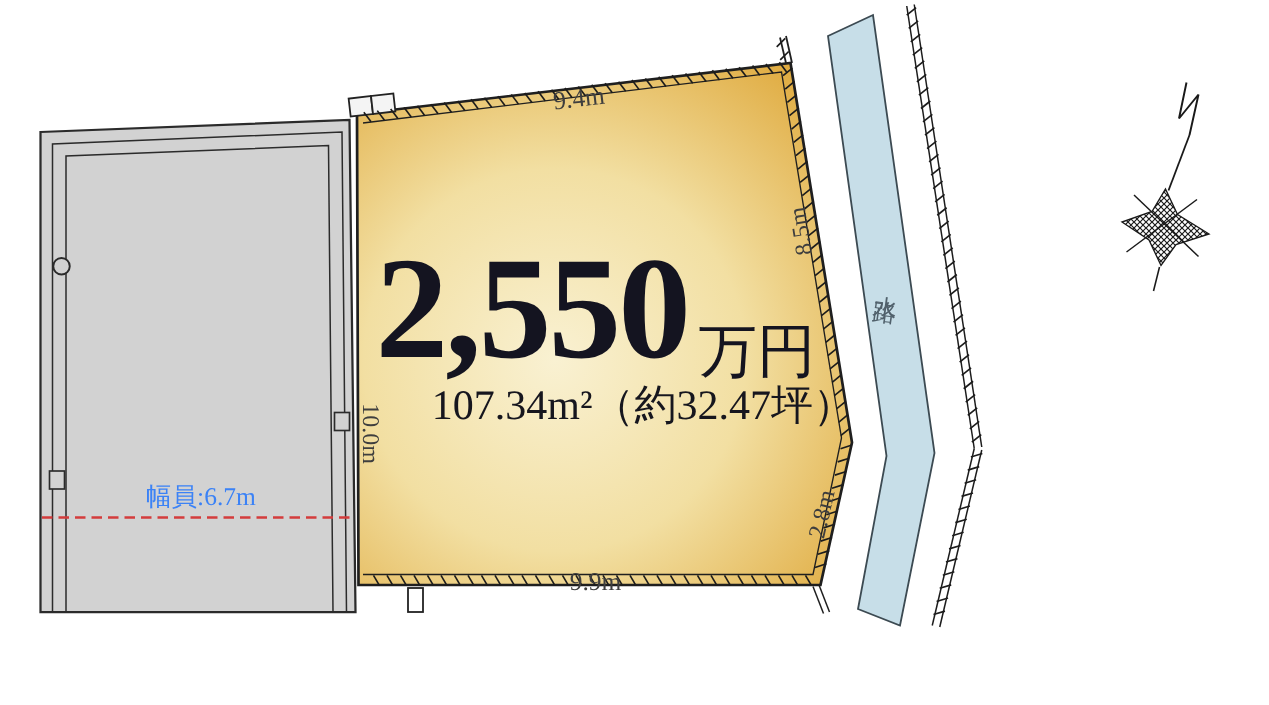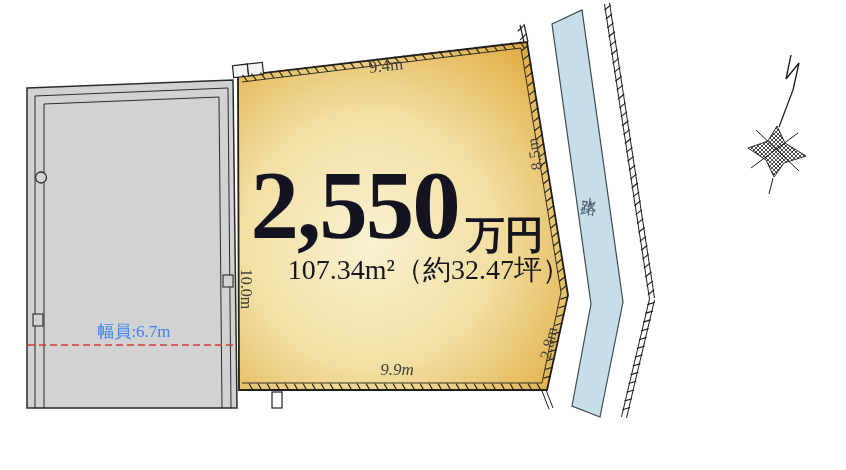--- a/index.html
+++ b/index.html
@@ -19,30 +19,30 @@
     color:#3e3e3e;
     font-size:17px;
     font-family:"Liberation Serif","DejaVu Serif",serif;
   }
   #lbl-price-row{
     position:absolute;left:240px;top:157px;width:314px;
     display:flex;justify-content:center;align-items:flex-end;
     color:#141420;
   }
   #price-main{font-size:97px;line-height:1;font-weight:bold;letter-spacing:-2px;}
-  #price-unit{font-size:39px;line-height:1;font-weight:bold;padding-left:7px;}
+  #price-unit{font-size:39px;line-height:1;font-weight:normal;padding-left:7px;}
   #lbl-area{
     position:absolute;left:240px;top:251px;width:330px;
     text-align:right;font-size:28px;color:#16161e;
   }
   #lbl-dim-top   {left:386px;top:66px; transform:translate(-50%,-50%) rotate(-6.5deg);}
   #lbl-dim-right {left:535px;top:154px;transform:translate(-50%,-50%) rotate(-99deg);font-size:16px;}
   #lbl-dim-left  {left:246px;top:289px;transform:translate(-50%,-50%) rotate(90deg); font-size:16px;}
   #lbl-dim-cut   {left:549px;top:343px;transform:translate(-50%,-50%) rotate(-77deg);font-size:16px;}
-  #lbl-dim-bottom{left:397px;top:370px;font-style:italic;}
+  #lbl-dim-bottom{left:397px;top:388px;}
   #lbl-road-width{left:134px;top:331px;color:#3b82f6;}
   #lbl-waterway{
     left:591px;top:188px;
     transform:translate(-50%,-50%) rotate(8deg);
     writing-mode:vertical-rl;
     letter-spacing:4px;
     font-size:16px;color:#51616c;
   }
 </style>
 </head>

